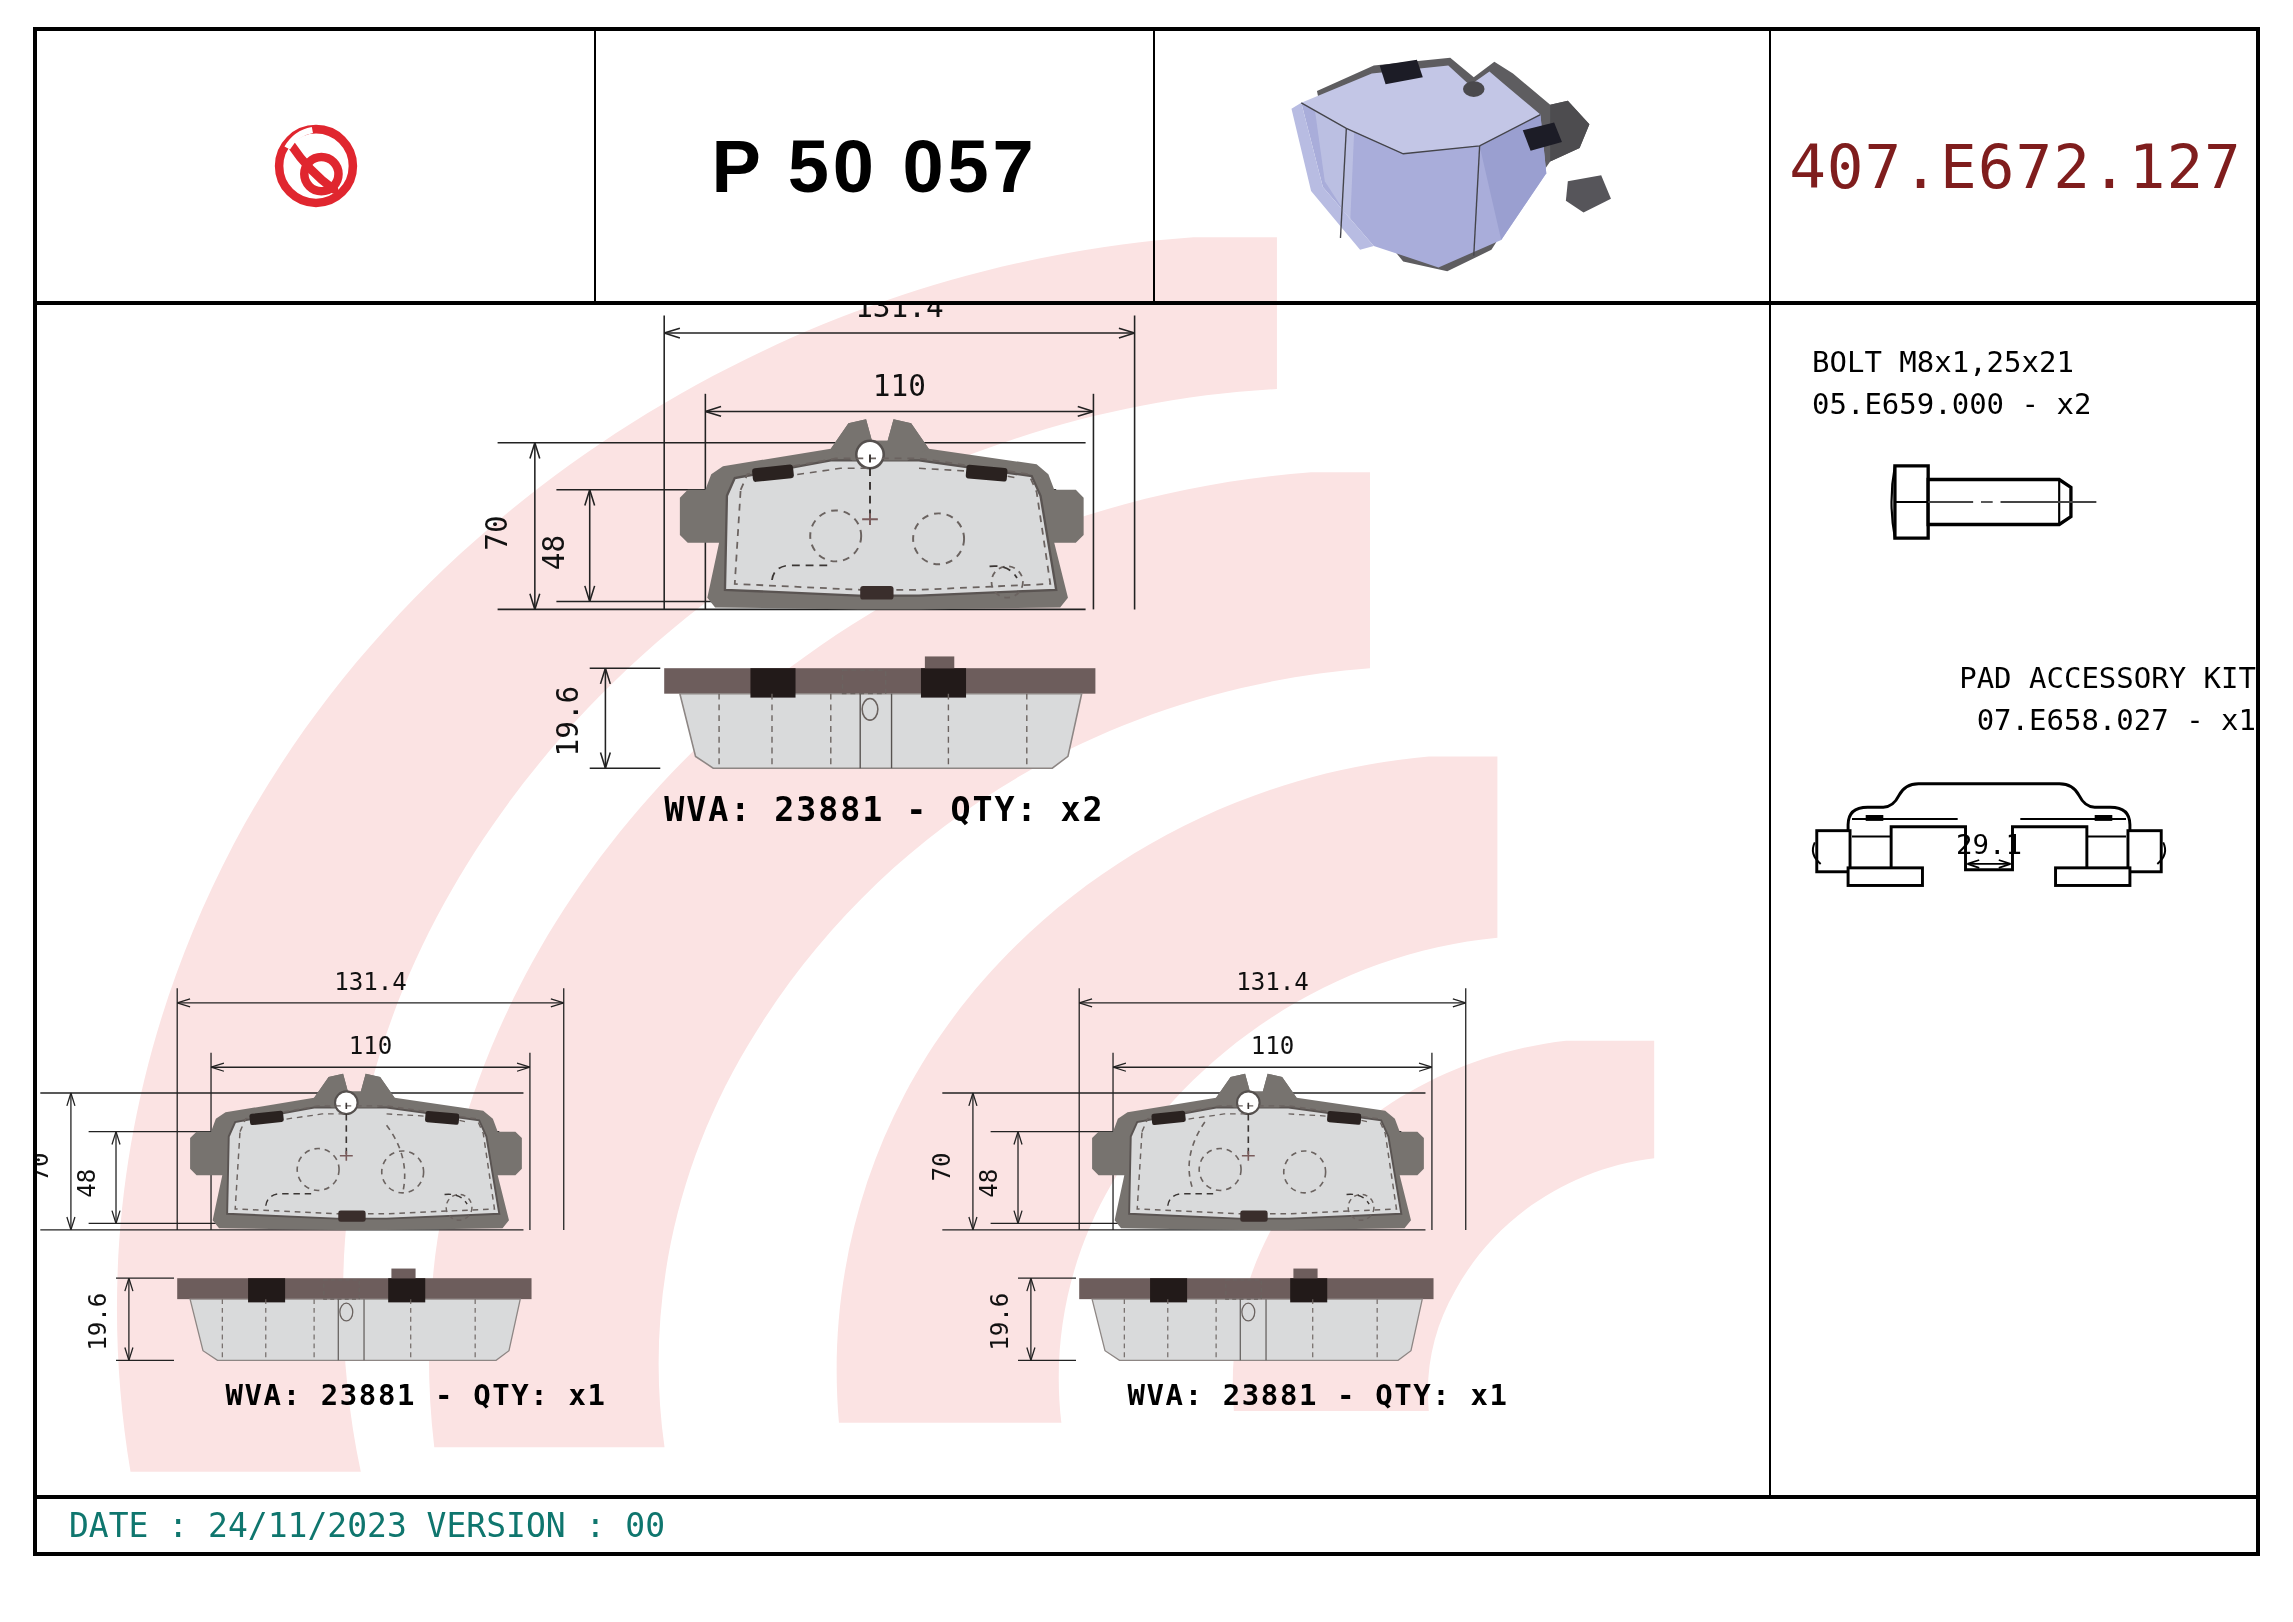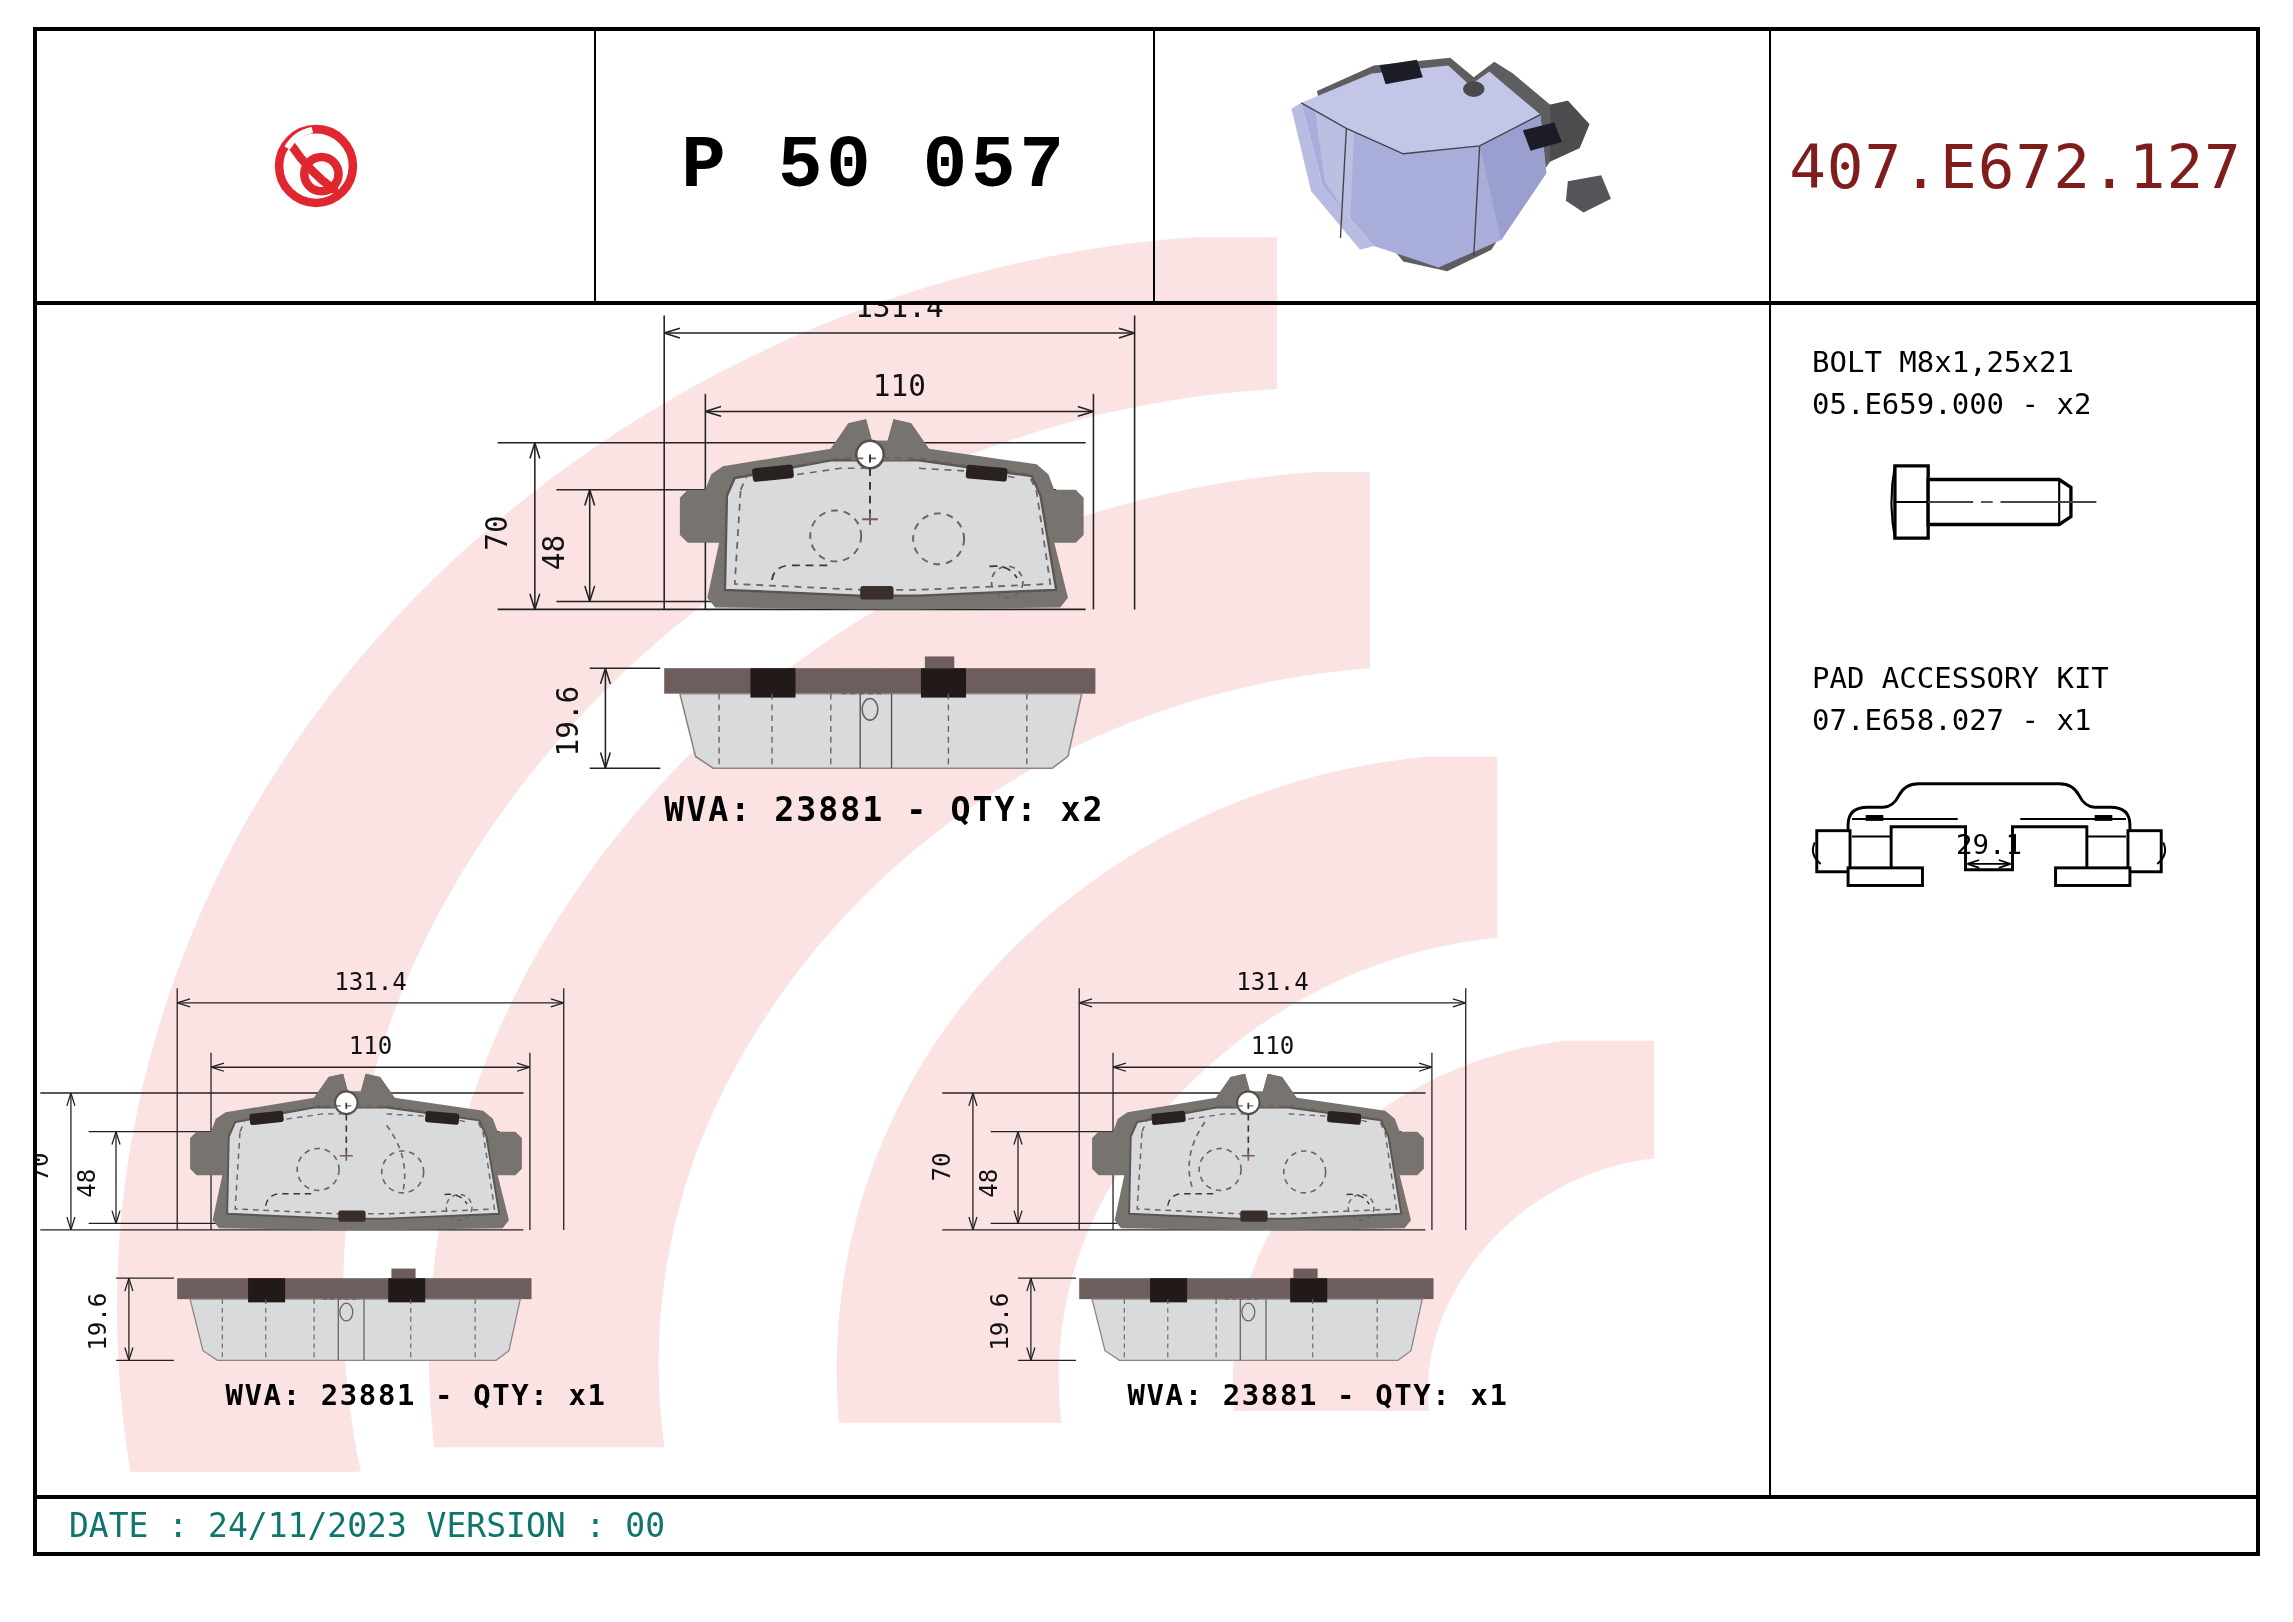--- a/index.html
+++ b/index.html
@@ -10,21 +10,21 @@
   
   .hdr{position:absolute;left:0;top:0;width:100%;height:274px;border-bottom:4.9px solid #000;box-sizing:border-box;}
   .hdr-cell{position:absolute;top:0;height:100%;display:flex;align-items:center;justify-content:center;box-sizing:border-box;}
   .c-logo{left:0;width:559px;border-right:2px solid #000;}
   .c-code{left:559px;width:559px;border-right:2px solid #000;}
   .c-photo{left:1117px;width:617px;border-right:2px solid #000;}
   .c-part{left:1735px;width:487px;}
 
   .brembo-wrap{display:flex;align-items:center;gap:21.6px;}
   .brembo-txt{color:#e0262f;font-family:"DejaVu Sans",sans-serif;font-size:76px;font-weight:700;letter-spacing:-2px;line-height:1;}
-  .code-txt{font-family:Liberation Mono, monospace;font-weight:700;font-size:74px;letter-spacing:3.9px;color:#000;white-space:pre;}
+  .code-txt{font-family:Liberation Sans, sans-serif;font-weight:700;font-size:74px;letter-spacing:3.9px;color:#000;white-space:pre;}
   .part-txt{font-family:"DejaVu Sans Mono",monospace;font-size:61px;color:#7f1d1d;letter-spacing:1px;white-space:pre;}
 
   
   .body-area{position:absolute;left:0;top:274px;right:0;bottom:57px;border-radius:28px;}
   .right-col{position:absolute;right:0;top:0;width:487px;height:100%;border-left:2px solid #000;box-sizing:border-box;padding-left:38px;}
   .acc-txt{font-family:"DejaVu Sans Mono",monospace;font-size:29px;line-height:1.42;color:#000;white-space:pre;margin-left:41px;}
 
   .main-area{position:absolute;left:0;top:0;right:489px;height:100%;overflow:hidden;}
 
   
@@ -400,21 +400,21 @@
             <line x1="184" y1="22" x2="184" y2="68"></line>
           </g>
           <g stroke="#444" stroke-width="1.8" fill="none">
             <line x1="50" y1="45" x2="96" y2="45"></line>
             <line x1="104" y1="45" x2="116" y2="45"></line>
             <line x1="124" y1="45" x2="222" y2="45"></line>
           </g>
         </svg>
       </div>
 
-      <div style="position:absolute;top:353px;left:0;right:0;">
+      <div style="position:absolute;top:353px;left:0;right:0;text-align:right;">
         <div class="acc-txt">PAD ACCESSORY KIT</div>
         <div class="acc-txt">07.E658.027 - x1</div>
         <svg style="margin:29px 0 0 21.6px" width="392" height="137" viewBox="0 0 400 140">
           <g fill="#fff" stroke="#000" stroke-width="3">
             <path d="M 56 56 Q 56 38 76 38 L 92 38 Q 102 38 108 26 Q 114 14 128 14
                      L 272 14 Q 286 14 292 26 Q 298 38 308 38 L 324 38 Q 344 38 344 56
                      L 344 102 L 300 102 L 300 58 L 224 58 L 224 102 L 176 102 L 176 58
                      L 100 58 L 100 102 L 56 102 Z"></path>
             <rect x="24" y="62" width="34" height="42"></rect>
             <rect x="342" y="62" width="34" height="42"></rect>

